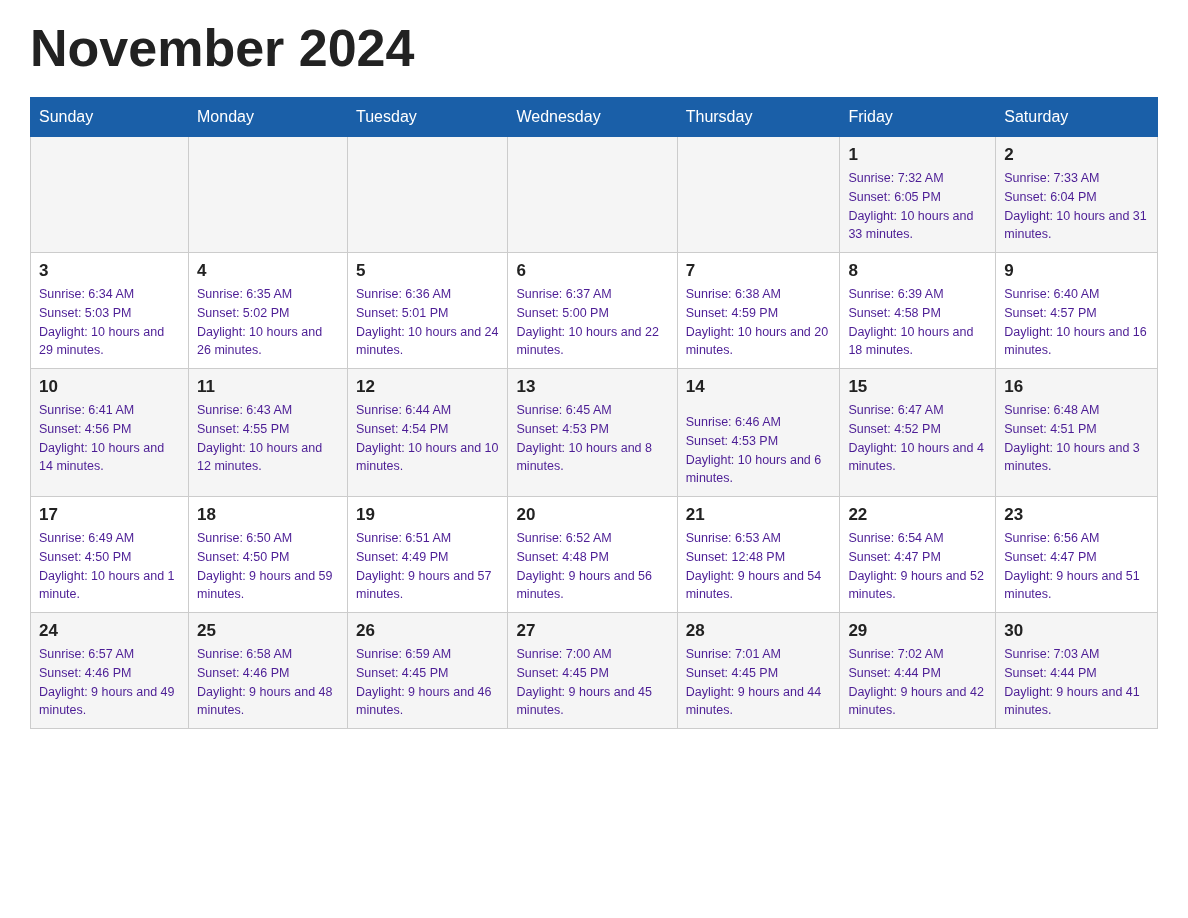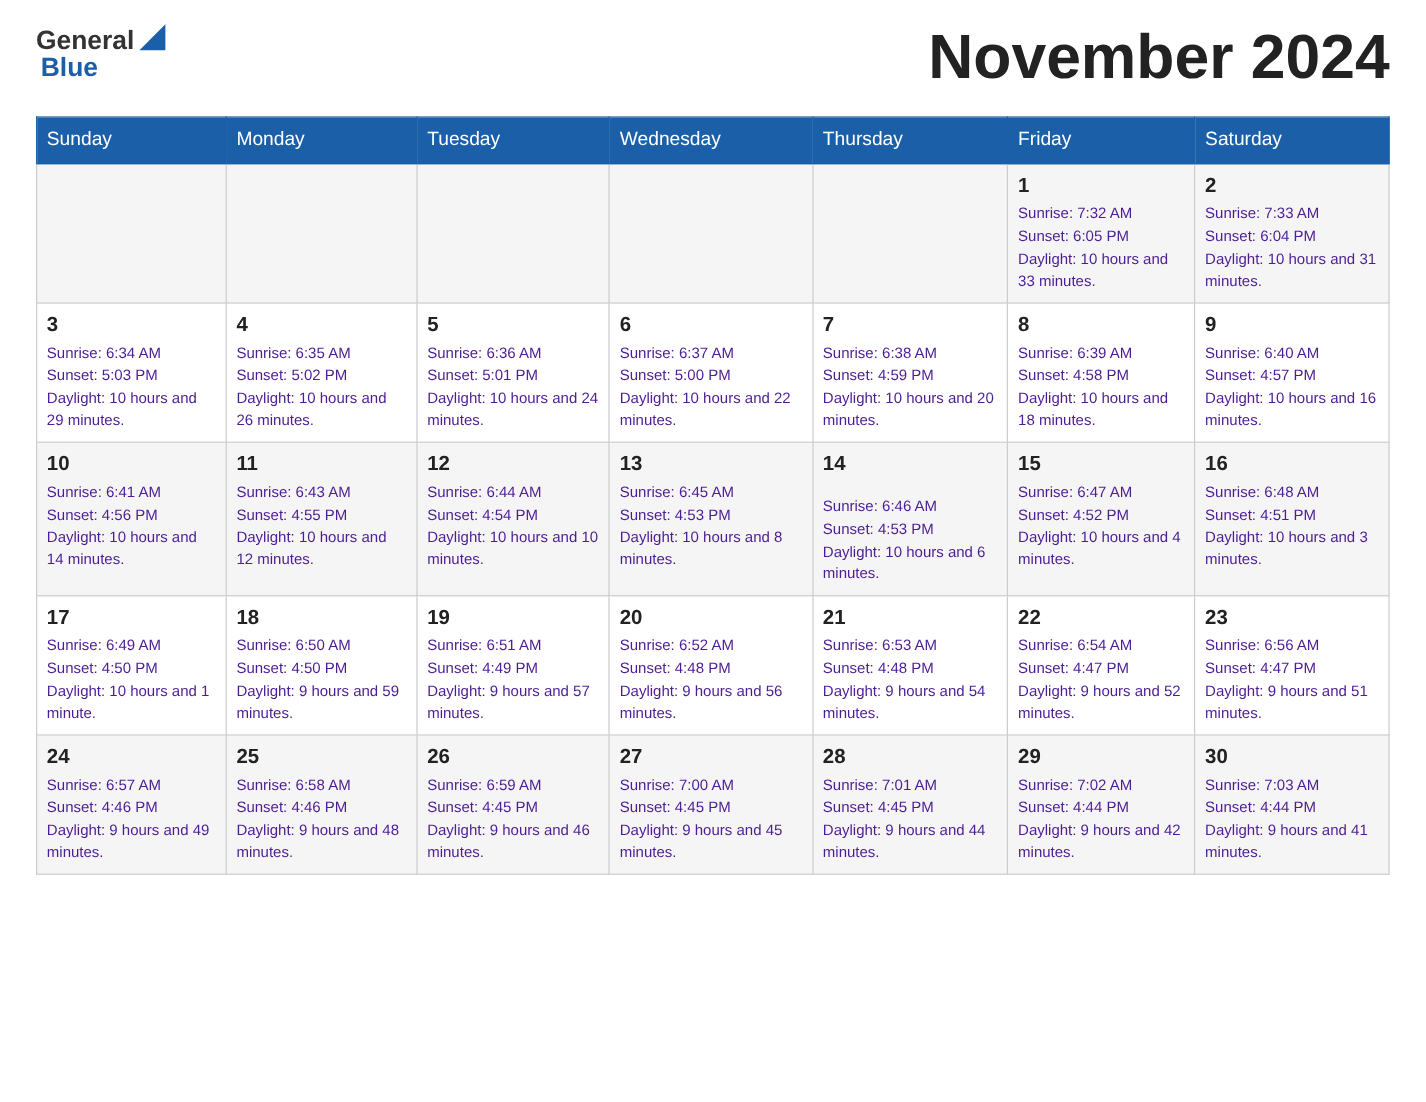--- a/index.html
+++ b/index.html
@@ -87,33 +87,20 @@
       line-height: 1.5;
     }
     .empty-cell {
       background: #f5f5f5;
     }
   </style>
 </head>
 <body>
 
 <div class="header-area">
-  <div class="logo">
-    <div style="display:flex;flex-direction:column;align-items:flex-start;">
-      <div style="display:flex;align-items:center;">
-        <span class="logo-text-general">General</span>
-        <div style="display:inline-block;margin-left:4px;">
-          <svg width="22" height="22" viewBox="0 0 22 22">
-            <polygon points="0,22 22,0 22,22" fill="#1a5fa8"></polygon>
-          </svg>
-        </div>
-      </div>
-      <span class="logo-text-blue" style="margin-top:-4px;margin-left:4px;">Blue</span>
-    </div>
-  </div>
   <div class="title-block">
     <h1>November 2024</h1>
   </div>
 </div>
 
 <table>
   <thead>
     <tr>
     <th>Sunday</th>
         <th>Monday</th>
@@ -253,21 +240,21 @@
         </td>
         <td>
           <div class="day-num">20</div>
           <div class="day-info" style="white-space: pre-line;">Sunrise: 6:52 AM
 Sunset: 4:48 PM
 Daylight: 9 hours and 56 minutes.</div>
         </td>
         <td>
           <div class="day-num">21</div>
           <div class="day-info" style="white-space: pre-line;">Sunrise: 6:53 AM
-Sunset: 4:48 PM
+Sunset: 12:48 PM
 Daylight: 9 hours and 54 minutes.</div>
         </td>
         <td>
           <div class="day-num">22</div>
           <div class="day-info" style="white-space: pre-line;">Sunrise: 6:54 AM
 Sunset: 4:47 PM
 Daylight: 9 hours and 52 minutes.</div>
         </td>
         <td>
           <div class="day-num">23</div>

